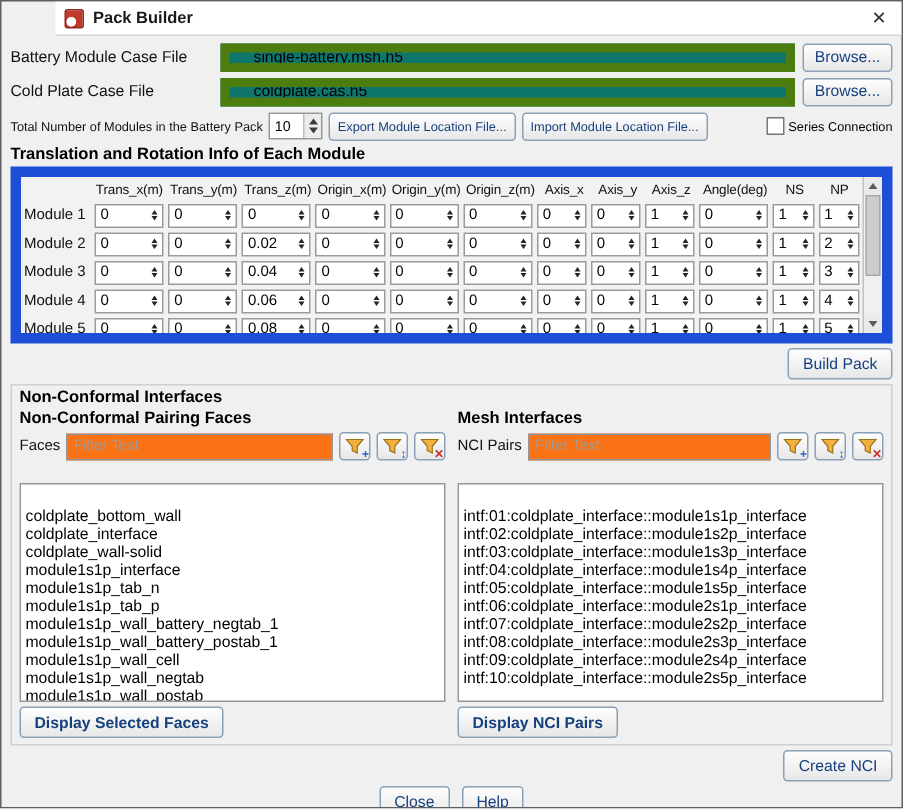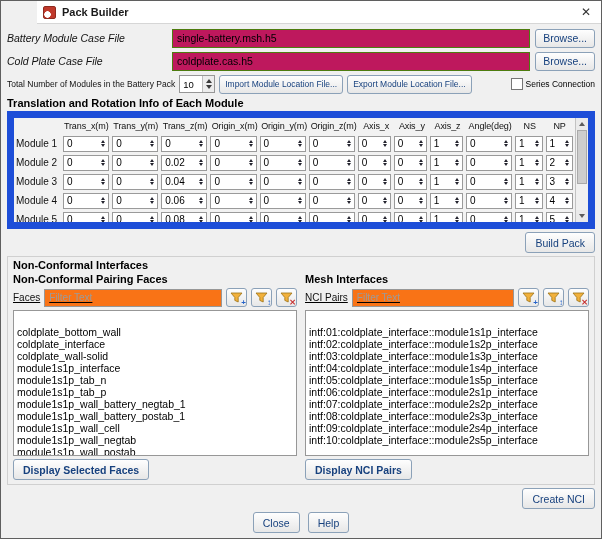--- a/index.html
+++ b/index.html
@@ -9,22 +9,22 @@
   
   .titlebar { height:23px; background:#ffffff; border-bottom:1px solid #d6d6d6; display:flex; align-items:center; gap:6px; padding:0 6px;margin-left:36px; }
   .appicon { width:13px; height:13px; border-radius:2px; background:radial-gradient(circle at 32% 68%, #ffffff 0 3px, #c0392b 3.5px); border:1px solid #8e2a1f; flex:none; }
   .titlebar .title { font-size:11px; font-weight:600; color:#1a1a1a; }
   .titlebar .close { margin-left:auto; width:18px; text-align:center; font-size:12px; color:#333; cursor:default; }
 
   .content { padding:4px 6px 0 6px; }
 
   
   .frow { display:flex; align-items:center; margin-bottom:3px; height:20px; }
-  .frow .flab { width:165px; flex:none; font-size:10.5px; color:#111;font-style:italic; }
-  .frow input.text { flex:1; height:19px; border:1px solid #4d7c0f; background:#be185d; font-size:10.5px; padding:0 4px; min-width:0; }
+  .frow .flab { width:140px; flex:none; font-size:10.5px; color:#111; }
+  .frow input.text { flex:1; height:19px; border:6px solid #4d7c0f; background:#0f766e; font-size:10.5px; padding:0 16px; min-width:0; }
   .btn { height:21px; border:1px solid #8ba1b8; border-radius:3px; background:linear-gradient(#fefefe,#e7e7e7); color:#17417e; font-size:10.5px; padding:0 9px; white-space:nowrap; cursor:default; }
   .frow .btn { margin-left:5px; flex:none; height:19px; padding:0 7px; }
 
   
   .mrow { display:flex; align-items:center; gap:4px; margin-bottom:3px; height:20px; font-size:8.5px; }
   .mrow .mlab { white-space:nowrap; color:#111; }
   .spinbox { display:flex; align-items:stretch; height:18px; border:1px solid #979797; background:#fff; flex:none; }
   .spinbox input { width:22px; border:none; outline:none; font-size:9.5px; padding:0 3px; }
   .spincol { width:12px; border-left:1px solid #bdbdbd; background:#ececec; display:flex; flex-direction:column; align-items:center; justify-content:center; gap:2px; }
   .tu { width:0; height:0; border-left:3px solid transparent; border-right:3px solid transparent; border-bottom:4px solid #3a3a3a; display:block; }
@@ -59,21 +59,21 @@
   .thumb { position:absolute; left:1px; right:1px; top:0; height:68%; background:#cdcdcd; border:1px solid #a9a9a9; }
 
   .rrow { display:flex; justify-content:flex-end; margin:3px 0; }
 
   
   .group { border:1px solid #d0d0d0; padding:2px 5px 4px 5px; background:#f0f0f0; }
   .gtitle { font-size:11px; font-weight:bold; margin-bottom:2px; }
   .panels { display:flex; gap:8px; }
   .panel { flex:1; min-width:0; display:flex; flex-direction:column; }
   .ptitle { font-size:11px; font-weight:bold; margin-bottom:3px; }
-  .filter-row { display:flex; align-items:center; gap:4px; margin-bottom:3px; height:19px;text-decoration:underline; }
+  .filter-row { display:flex; align-items:center; gap:4px; margin-bottom:15px; height:19px; }
   .flabel { font-size:10px; white-space:nowrap; flex:none; color:#111; }
   .filter-row input { flex:1; min-width:0; height:18px; border:1px solid #979797; background:#f97316; font-size:10px; padding:0 4px; }
   .filter-row input::placeholder { color:#9b9b9b; }
   .icon-btn { width:21px; height:19px; flex:none; border:1px solid #8ba1b8; border-radius:3px; background:linear-gradient(#fefefe,#e7e7e7); position:relative; display:flex; align-items:center; justify-content:center; padding:0; cursor:default; }
   .icon-btn .ov { position:absolute; right:0; bottom:-1px; font-size:8px; font-weight:bold; line-height:9px; text-shadow:0 0 1px #fff; }
   .filter-row button:nth-of-type(1) .ov { color:#2563c9; }
   .filter-row button:nth-of-type(2) .ov { color:#2563c9; }
   .filter-row button:nth-of-type(3) .ov { color:#c43131; }
   .list { height:146px; border:1px solid #979797; background:#fff; overflow:hidden; padding:15px 3px; }
   .li { font-size:10.5px; line-height:12px; white-space:nowrap; overflow:hidden; color:#000; }
@@ -109,22 +109,22 @@
 
     <div class="mrow">
       <span class="mlab">Total Number of Modules in the Battery Pack</span>
       <span class="spinbox">
         <input type="text" value="10" style="">
         <span class="spincol">
           <i class="tu"></i>
           <i class="td"></i>
         </span>
       </span>
+      <button class="btn">Export Module Location File...</button>
       <button class="btn">Import Module Location File...</button>
-      <button class="btn">Export Module Location File...</button>
       <span class="cbwrap">
         <span class="cb"></span>
         <span>Series Connection</span>
       </span>
     </div>
 
     <div class="sect">Translation and Rotation Info of Each Module</div>
 
     <div class="tblwrap">
       <div class="tblmain">

